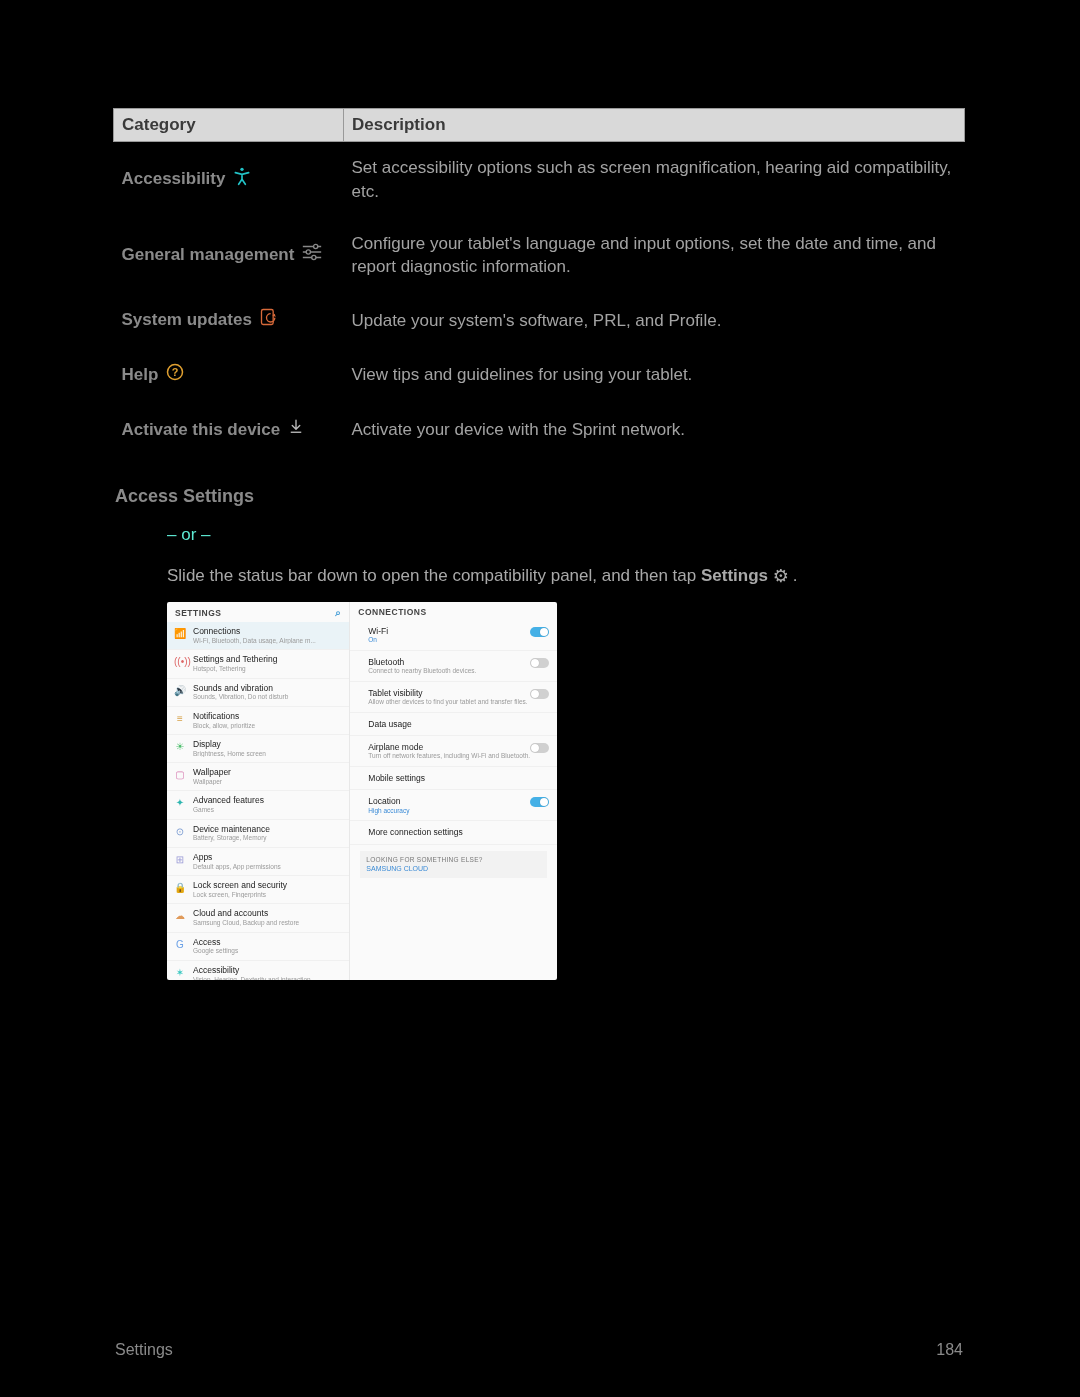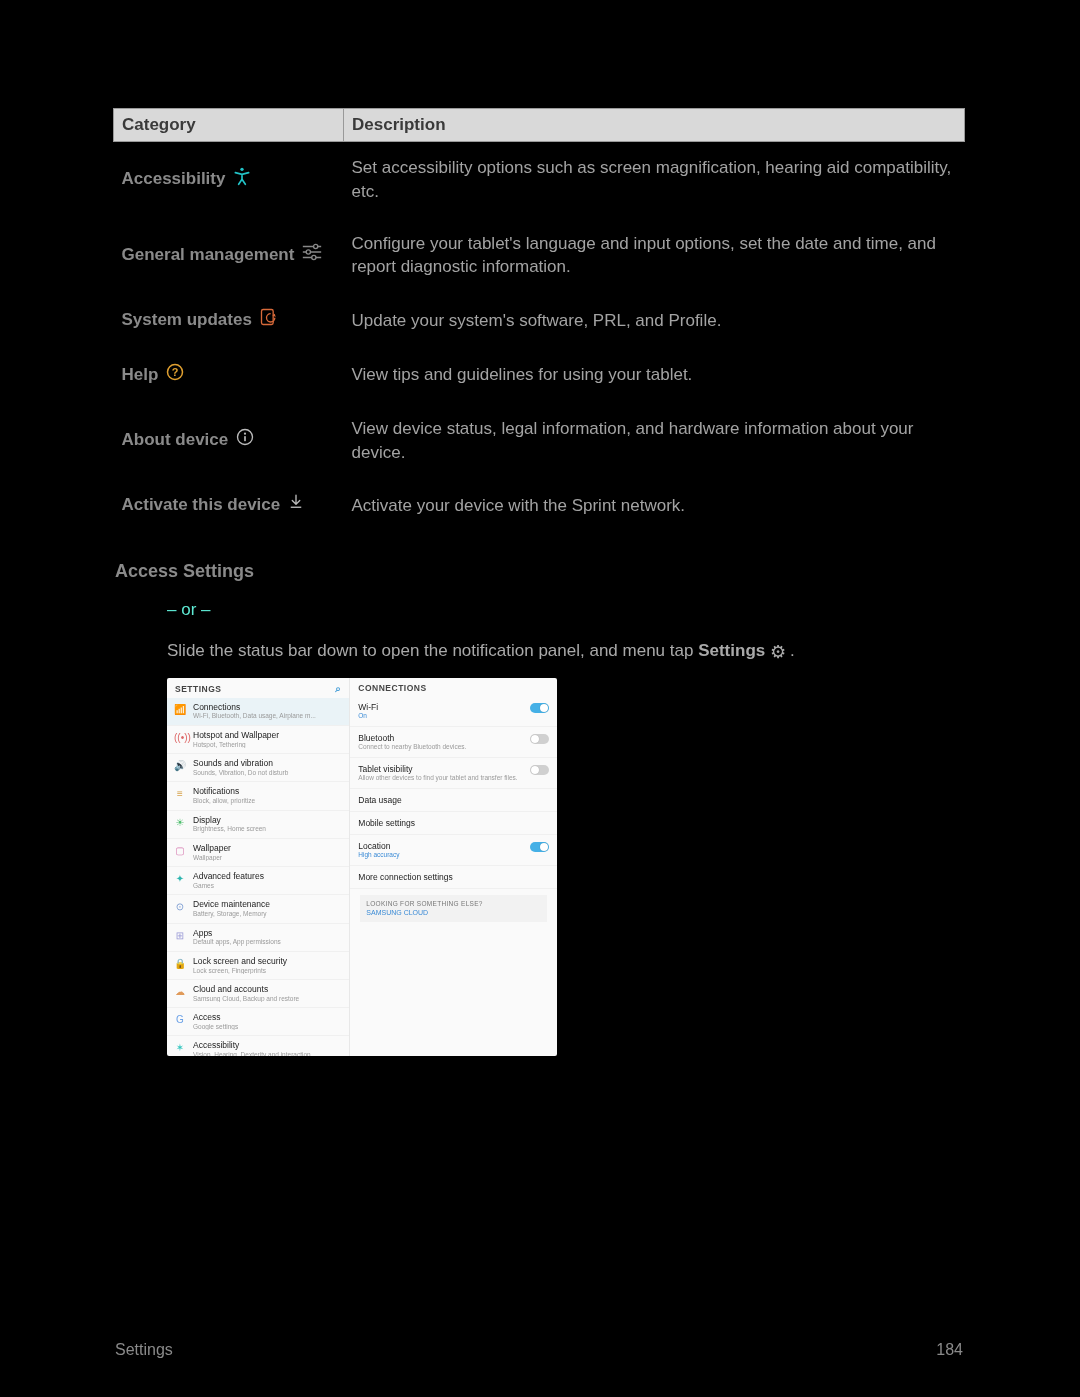--- a/index.html
+++ b/index.html
@@ -164,21 +164,21 @@
     width: 12px; height: 12px;
     display: inline-block;
     font-size: 10px;
     text-align: center;
     line-height: 12px;
   }
   .ss-row.sel { background: #eaf3f7; }
   .ss-title { font-size: 8.5px; color: #222; }
   .ss-sub { font-size: 6.5px; color: #9a9a9a; overflow: hidden; white-space: nowrap; text-overflow: ellipsis; }
   .ss-r-row {
-    padding: 6px 8px;
+    padding: 6px 18px;
     border-bottom: 1px solid #f0f0f0;
     position: relative;
     line-height: 1.2;
   }
   .ss-r-title { font-size: 8.5px; color: #222; }
   .ss-r-sub  { font-size: 6.5px; color: #9a9a9a; }
   .ss-r-sub.blue { color: #3b8bd6; }
   .toggle {
     position: absolute;
     right: 8px; top: 7px;
@@ -292,71 +292,58 @@
             <svg width="20" height="20" viewBox="0 0 24 24" class="ic-help">
                 <circle cx="12" cy="12" r="9" fill="none" stroke="currentColor" stroke-width="1.8"></circle>
                 <text x="12" y="17" text-anchor="middle" font-size="13" fill="currentColor" font-family="Arial">?</text>
               </svg>
           </span>
         </td>
         <td>View tips and guidelines for using your tablet.</td>
       </tr>
       <tr>
         <td class="cat">
-          <span>About device</span>
-          <span class="inline-icon">
-            <svg width="20" height="20" viewBox="0 0 24 24" class="ic-about">
-                <circle cx="12" cy="12" r="9" fill="none" stroke="currentColor" stroke-width="1.6"></circle>
-                <circle cx="12" cy="8" r="1.3" fill="currentColor"></circle>
-                <rect x="11" y="11" width="2" height="6" fill="currentColor"></rect>
-              </svg>
-          </span>
-        </td>
-        <td>View device status, legal information, and hardware information about your device.</td>
-      </tr>
-      <tr>
-        <td class="cat">
           <span>Activate this device</span>
           <span class="inline-icon">
             <svg width="18" height="20" viewBox="0 0 24 24" class="ic-activate">
                 <path d="M12 3v10M7 10l5 5 5-5" stroke="currentColor" stroke-width="1.8" fill="none" stroke-linecap="round" stroke-linejoin="round"></path>
                 <path d="M5 19h14" stroke="currentColor" stroke-width="1.8"></path>
               </svg>
           </span>
         </td>
         <td>Activate your device with the Sprint network.</td>
       </tr>
     </tbody>
   </table>
 
   <div class="section-title">Access Settings</div>
 
 
   <div class="orline">– or –</div>
 
   <div class="bodytext" style="margin-top:18px">
-    <span>Slide the status bar down to open the notification panel, and menu tap </span><span class="bold">Settings</span>
+    <span>Slide the status bar down to open the compatibility panel, and then tap </span><span class="bold">Settings</span>
     <span class="settings-icon-outline"></span><span>.</span>
   </div>
 
   <div class="screenshot">
     <div class="ss-left">
       <div class="ss-header">
         <span>SETTINGS</span>
         <span class="ss-search">⌕</span>
       </div>
       <div id="ss-left-rows">
           <div class="ss-row sel">
             <span class="ic" style="color:#25aee2">📶</span>
             <div class="ss-title">Connections</div>
             <div class="ss-sub">Wi-Fi, Bluetooth, Data usage, Airplane m...</div>
           </div>
           <div class="ss-row">
             <span class="ic" style="color:#d66">((•))</span>
-            <div class="ss-title">Hotspot and Wallpaper</div>
+            <div class="ss-title">Settings and Tethering</div>
             <div class="ss-sub">Hotspot, Tethering</div>
           </div>
           <div class="ss-row">
             <span class="ic" style="color:#8e6dd6">🔊</span>
             <div class="ss-title">Sounds and vibration</div>
             <div class="ss-sub">Sounds, Vibration, Do not disturb</div>
           </div>
           <div class="ss-row">
             <span class="ic" style="color:#d6a24a">≡</span>
             <div class="ss-title">Notifications</div>
@@ -426,20 +413,25 @@
           </div>
           <div class="ss-r-row">
             <div class="ss-r-title">Tablet visibility</div>
             <div class="ss-r-sub">Allow other devices to find your tablet and transfer files.</div>
             <span class="toggle "></span>
           </div>
           <div class="ss-r-row">
             <div class="ss-r-title">Data usage</div>
           </div>
           <div class="ss-r-row">
+            <div class="ss-r-title">Airplane mode</div>
+            <div class="ss-r-sub">Turn off network features, including Wi-Fi and Bluetooth.</div>
+            <span class="toggle "></span>
+          </div>
+          <div class="ss-r-row">
             <div class="ss-r-title">Mobile settings</div>
           </div>
           <div class="ss-r-row">
             <div class="ss-r-title">Location</div>
             <div class="ss-r-sub blue">High accuracy</div>
             <span class="toggle on"></span>
           </div>
           <div class="ss-r-row">
             <div class="ss-r-title">More connection settings</div>
           </div>

